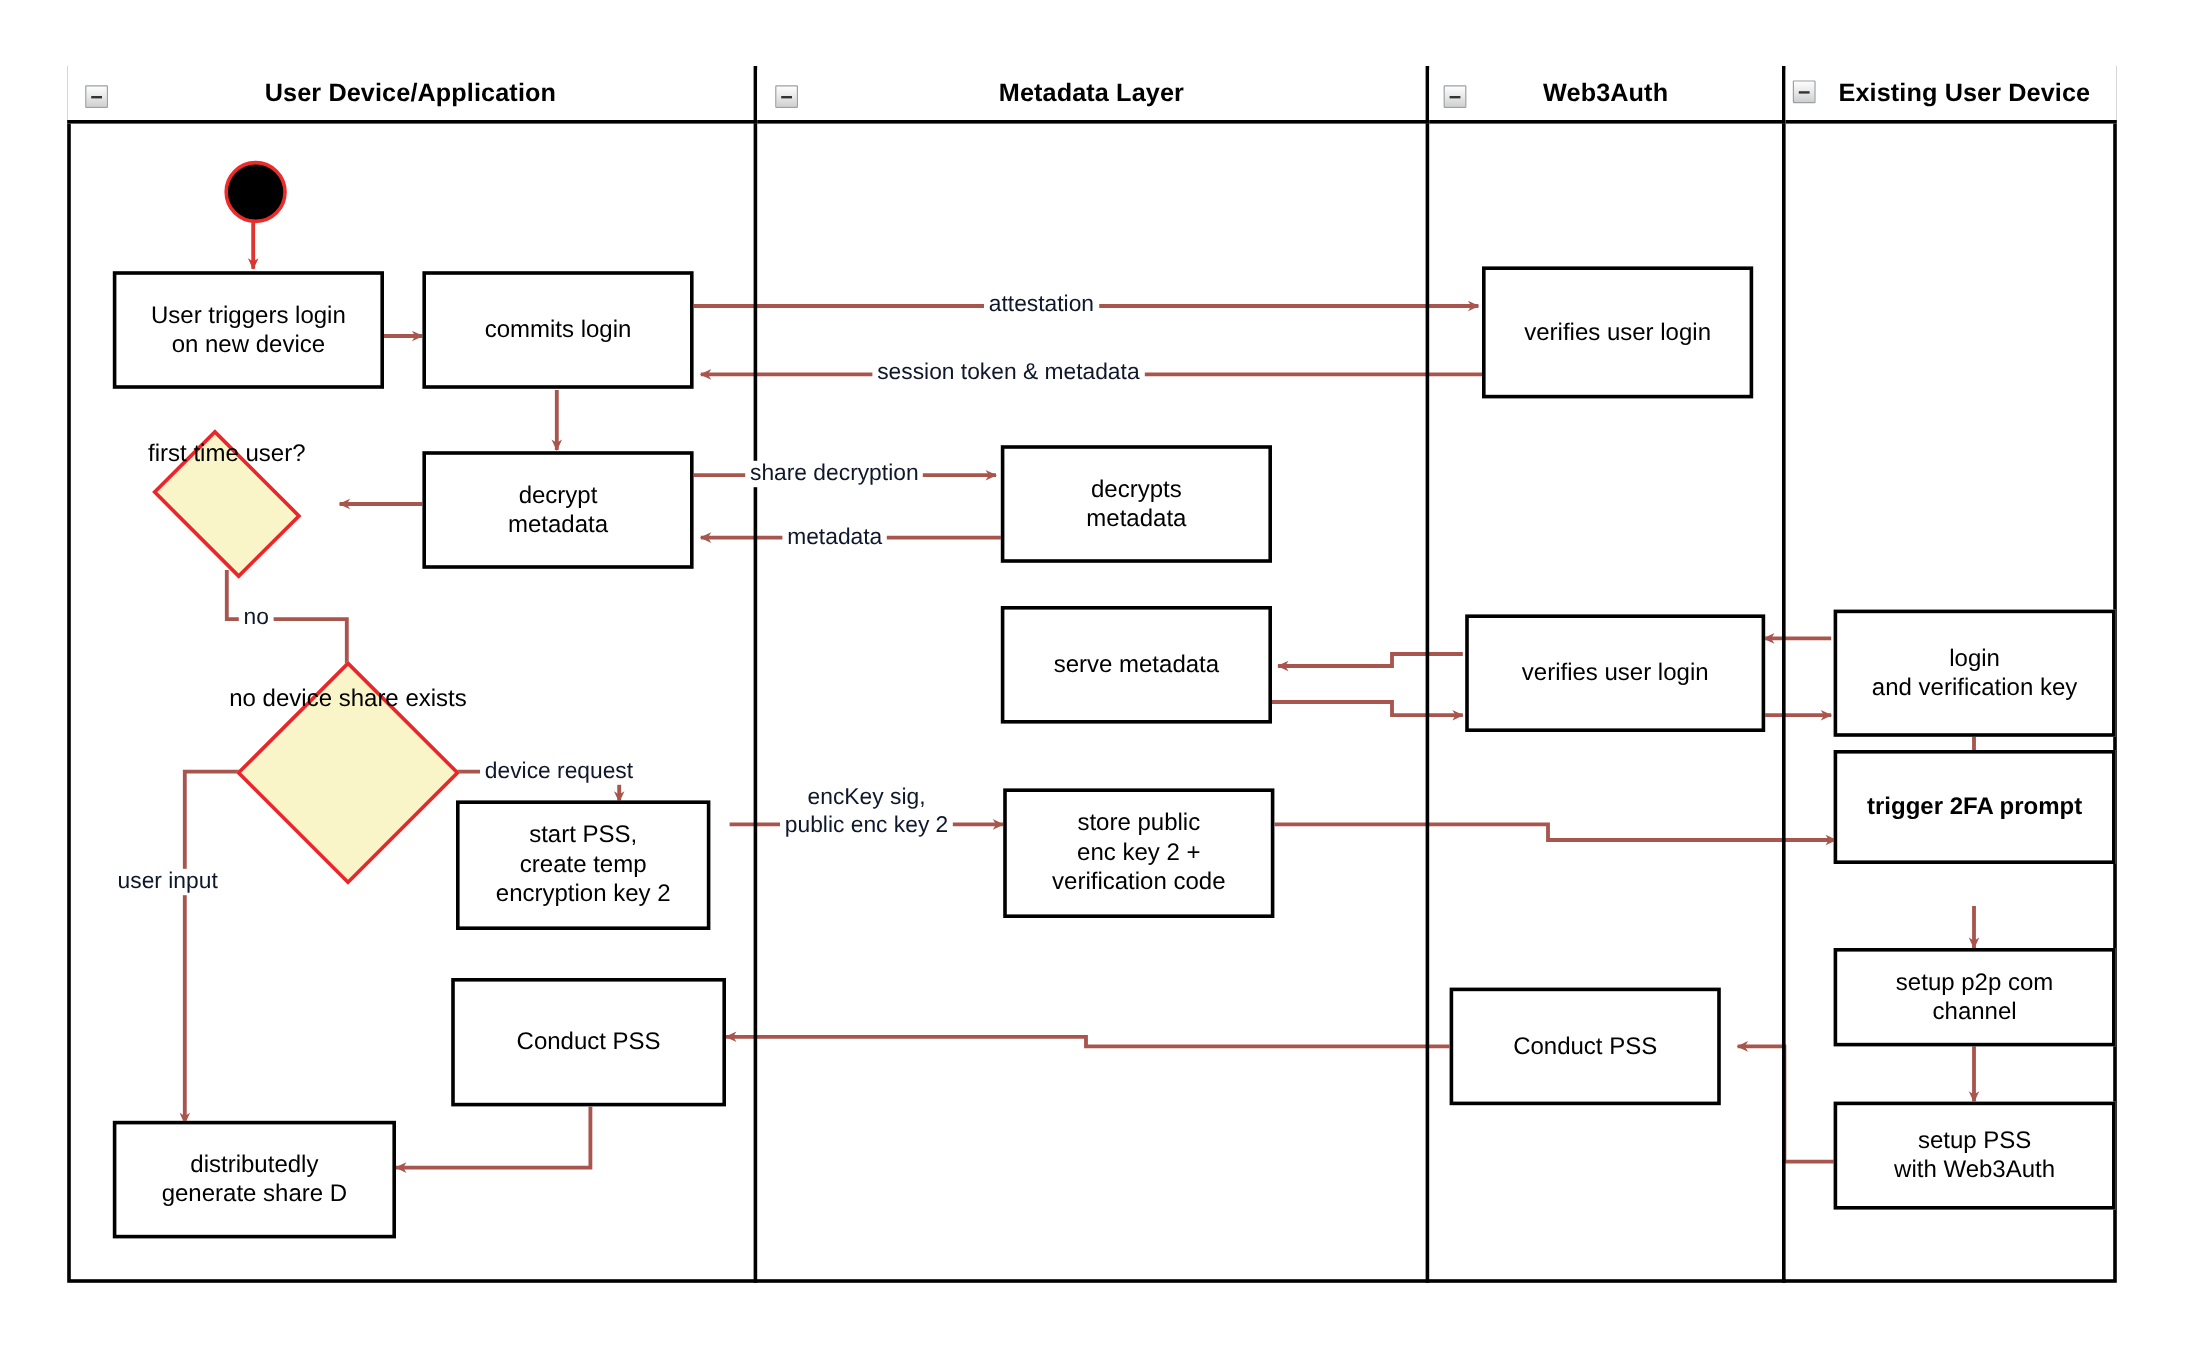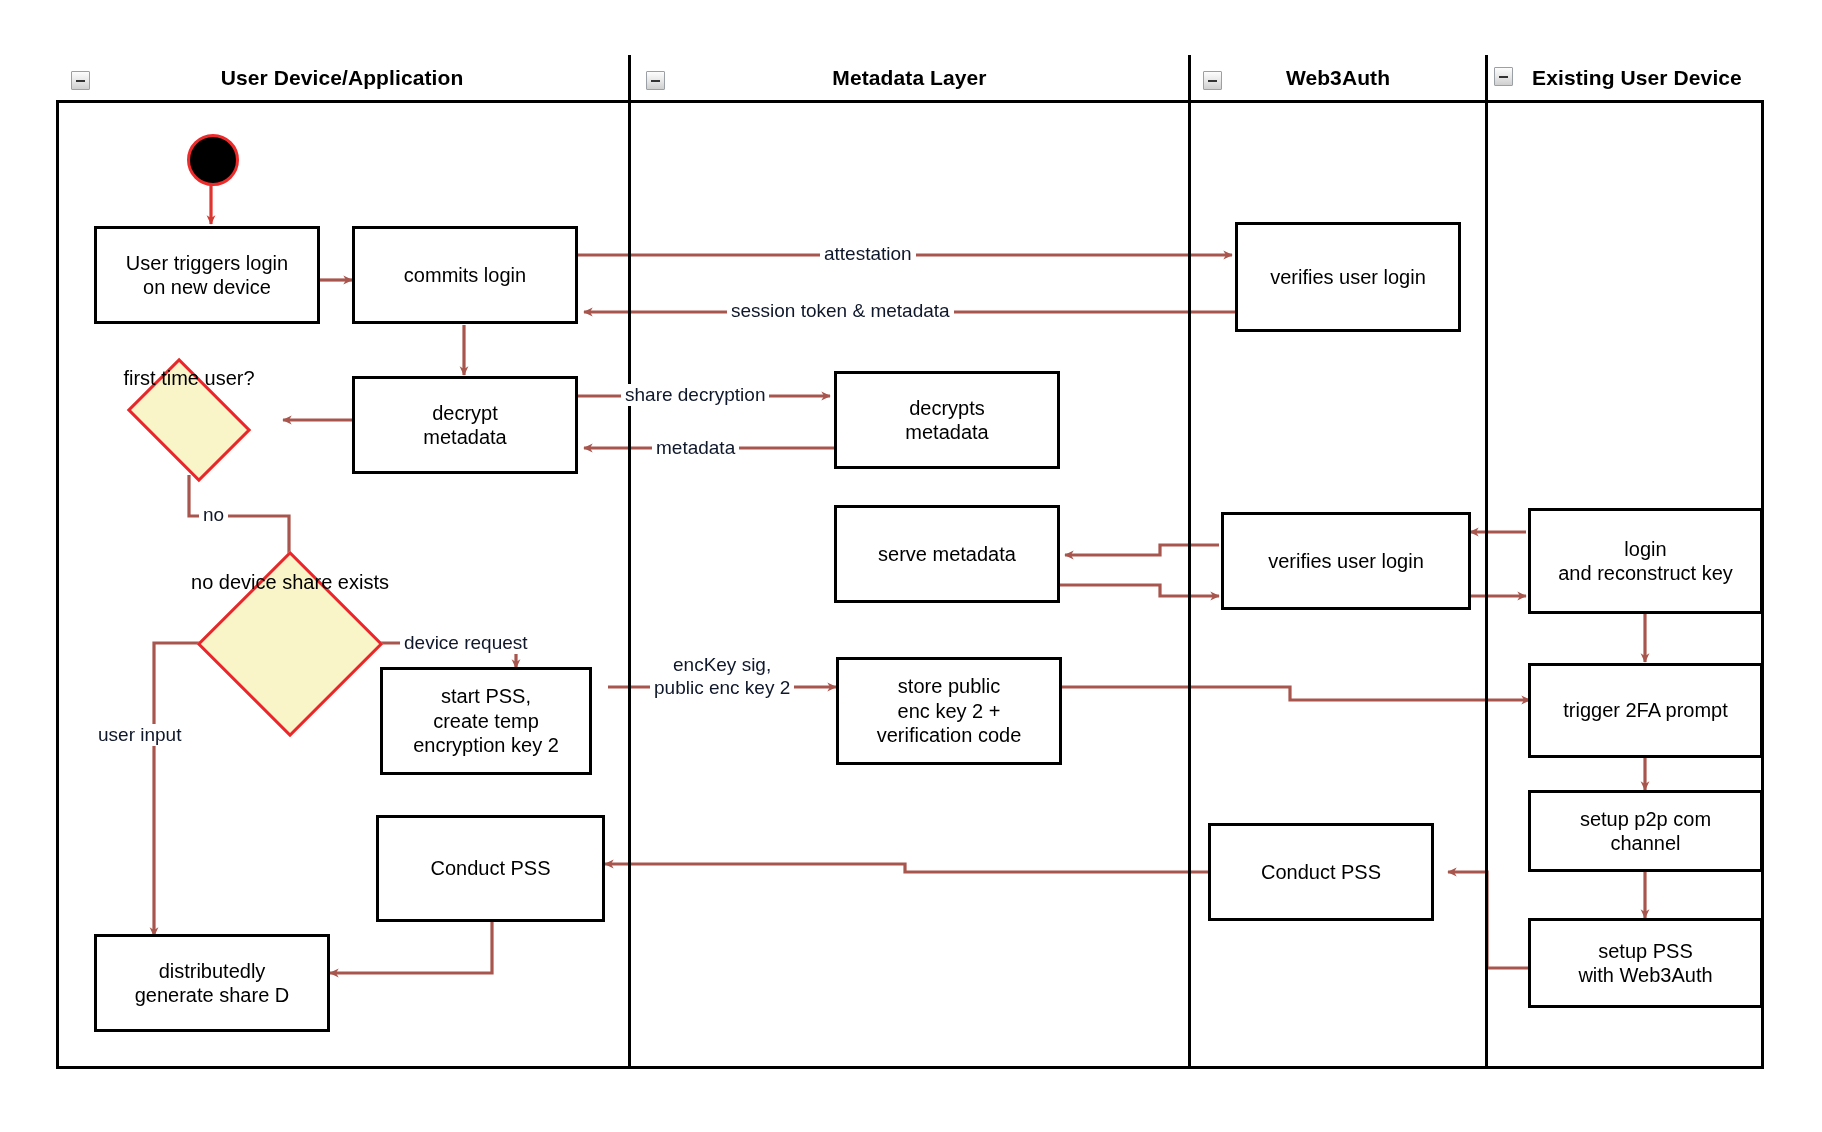--- a/index.html
+++ b/index.html
@@ -182,21 +182,21 @@
     <span>serve metadata</span>
   </div>
 
   <div class="node" style="left:1221px;top:512px;width:250px;height:98px;">
     <span>verifies user login</span>
   </div>
 
   <div class="node" style="left:1528px;top:508px;width:235px;height:106px;">
     <span>
       <span>login</span>
-      <span>and reconstruct key</span>
+      <span>and verification key</span>
     </span>
   </div>
 
   <div class="diamond" style="left:190px;top:570px;width:200px;height:148px;">
     <div class="dshape" style="inset:8px 34px;"></div>
     <div class="dlabel">
       <span>no device</span>
       <span>share exists</span>
     </div>
   </div>
@@ -210,21 +210,21 @@
   </div>
 
   <div class="node" style="left:836px;top:657px;width:226px;height:108px;">
     <span>
       <span>store public</span>
       <span>enc key 2 +</span>
       <span>verification code</span>
     </span>
   </div>
 
-  <div class="node" style="left:1528px;top:663px;width:235px;height:95px;">
+  <div class="node" style="left:1528px;top:625px;width:235px;height:95px;font-weight:bold;">
     <span>trigger 2FA prompt</span>
   </div>
 
   <div class="node" style="left:1528px;top:790px;width:235px;height:82px;">
     <span>
       <span>setup p2p com</span>
       <span>channel</span>
     </span>
   </div>
 

